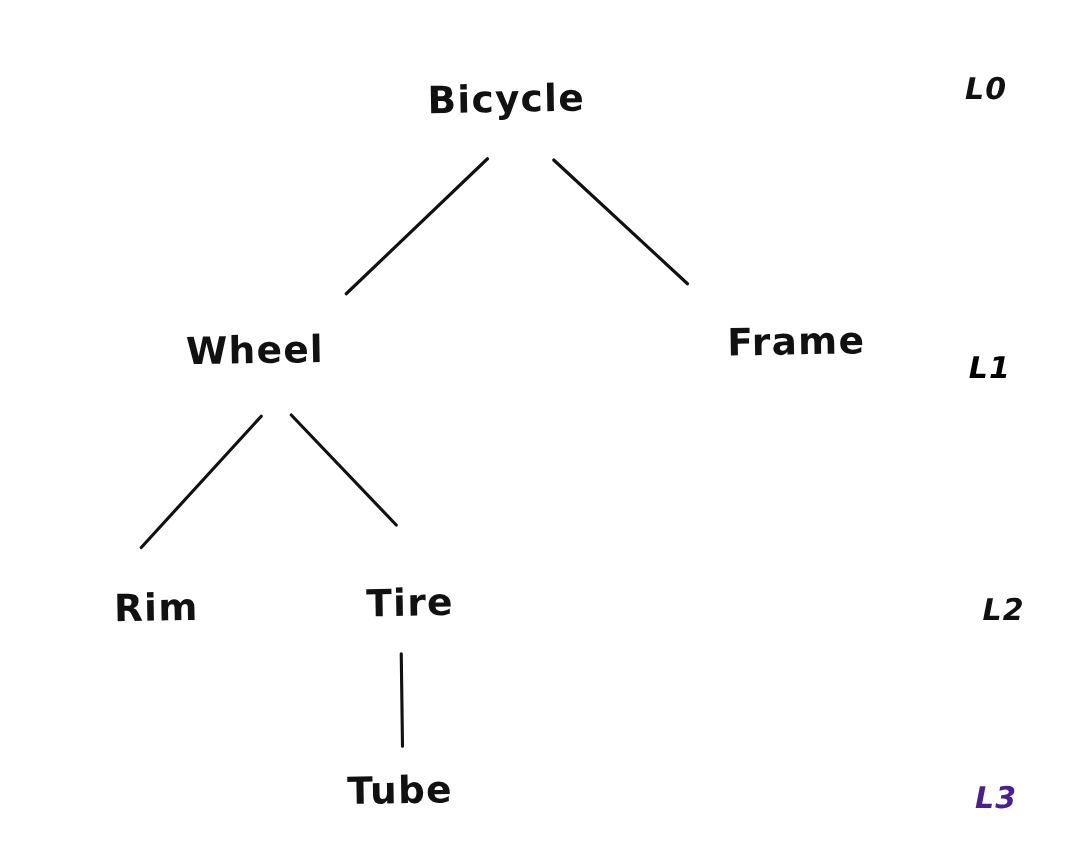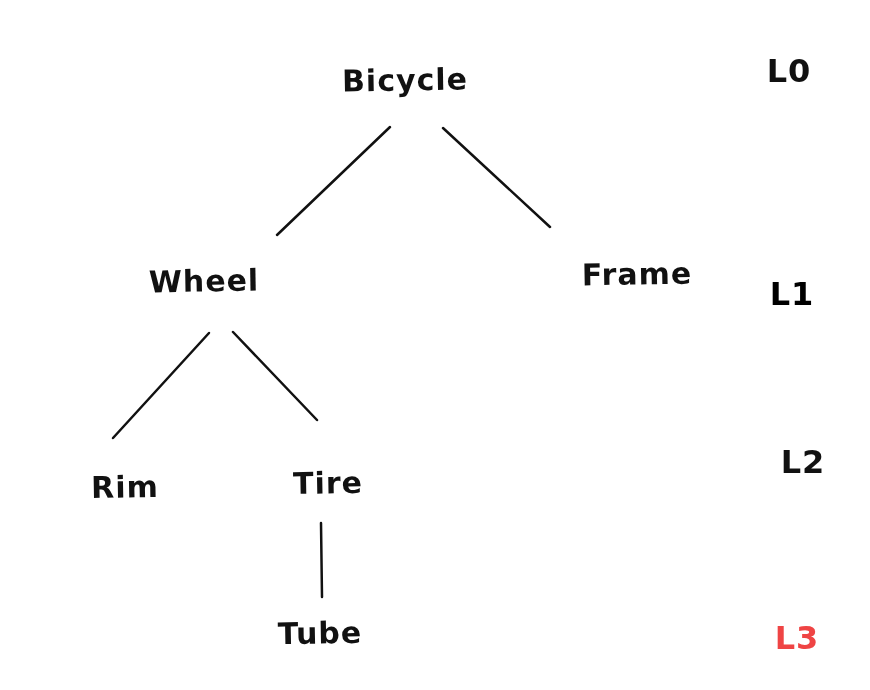--- a/index.html
+++ b/index.html
@@ -29,22 +29,23 @@
     font-size: 30px;
     font-weight: 600;
     letter-spacing: 1px;
     white-space: nowrap;
     user-select: none;
   }
   .level-label {
     position: absolute;
     transform: translate(-50%, -50%);
     color: #111111;
-    font-size: 32px;
+    font-size: 24px;
     font-weight: 600;
+    font-style: italic;
     letter-spacing: 1px;
     white-space: nowrap;
     user-select: none;
   }
 </style>
 </head>
 <body>
 
 <div class="canvas">
 
@@ -58,16 +59,16 @@
 
   <div class="node" style="left: 405px; top: 80px; color: rgb(17, 17, 17);">Bicycle</div>
   <div class="node" style="left: 204px; top: 281px; color: rgb(17, 17, 17);">Wheel</div>
   <div class="node" style="left: 637px; top: 274px; color: rgb(17, 17, 17);">Frame</div>
   <div class="node" style="left: 125px; top: 487px; color: rgb(17, 17, 17);">Rim</div>
   <div class="node" style="left: 328px; top: 483px; color: rgb(17, 17, 17);">Tire</div>
   <div class="node" style="left: 320px; top: 633px; color: rgb(17, 17, 17);">Tube</div>
 
   <div class="level-label" style="left: 789px; top: 71px; color: rgb(17, 17, 17);">L0</div>
   <div class="level-label" style="left: 792px; top: 294px; color: #000000;">L1</div>
-  <div class="level-label" style="left: 803px; top: 462px; color: rgb(17, 17, 17);">L2</div>
-  <div class="level-label" style="left: 797px; top: 638px; color: #ef4444;">L3</div>
+  <div class="level-label" style="left: 803px; top: 488px; color: rgb(17, 17, 17);">L2</div>
+  <div class="level-label" style="left: 797px; top: 638px; color: #4c1d95;">L3</div>
 
 </div>
 
 </body></html>

